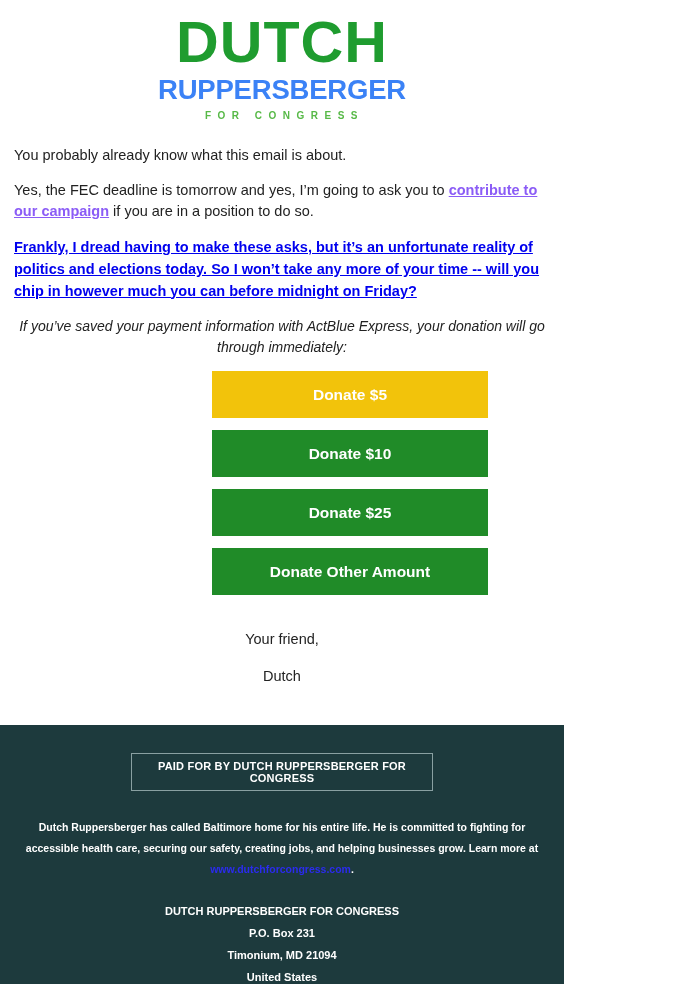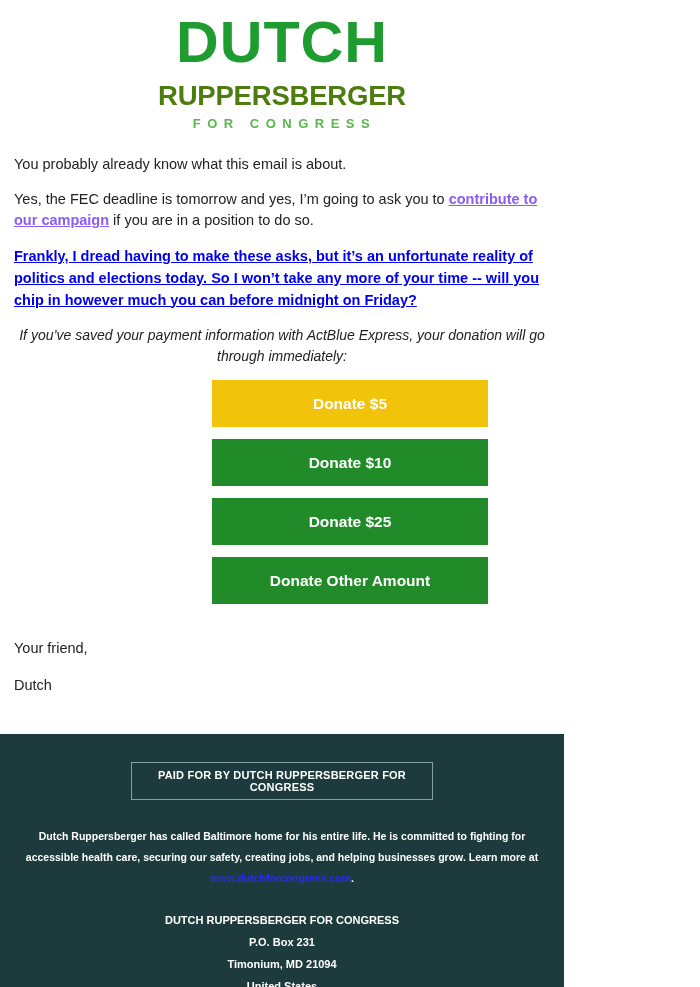--- a/index.html
+++ b/index.html
@@ -40,29 +40,29 @@
     color: #1f9c2f;
     line-height: 0.95;
     display: block;
     transform: scaleX(1.02);
   }
   .logo-line2 {
     font-family: "Liberation Sans", sans-serif;
     font-weight: bold;
     font-size: 27.5px;
     letter-spacing: -0.2px;
-    color: #4d7c0f;
+    color: #3b82f6;
     line-height: 1.05;
     display: block;
-    margin-top: 13px;
+    margin-top: 7px;
   }
   .logo-line3 {
     font-family: "Liberation Sans", sans-serif;
     font-weight: bold;
-    font-size: 13px;
+    font-size: 10px;
     letter-spacing: 6.5px;
     color: #57b947;
     display: block;
     margin-top: 6px;
     padding-left: 5px;
   }
 
   
   .body-copy {
     padding: 14px 14px 0 14px;
@@ -127,20 +127,21 @@
   }
   .donate-btn.yellow { background: #f2c30b; }
   .donate-btn.green  { background: #208b28; }
 
   
   .signature {
     padding: 12px 14px 0 14px;
     color: #222222;
     font-size: 14.5px;
     line-height: 1.45;
+    text-align: center;
   }
   .signature p { margin: 0 0 16px 0; }
 
   .pre-footer-gap { height: 22px; }
 
   
   .footer {
     background: #1d3a3d;
     padding: 16px 0 0 0;
     height: 259px;

